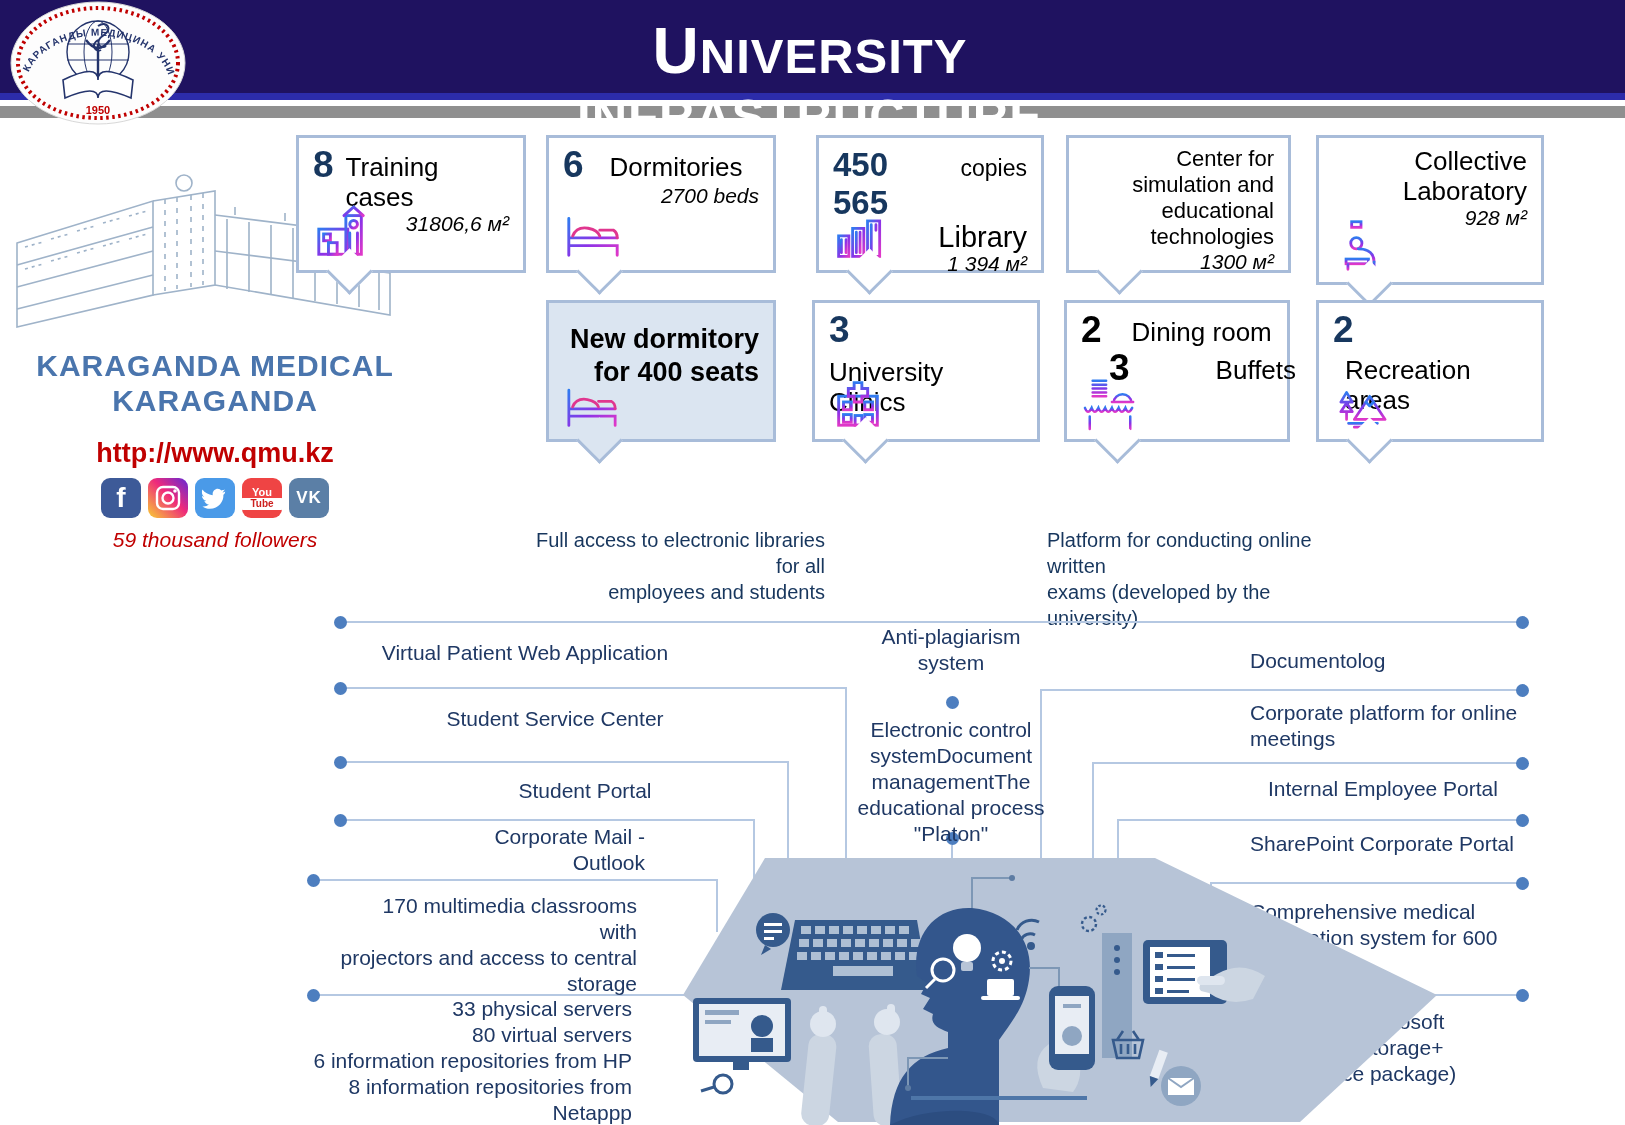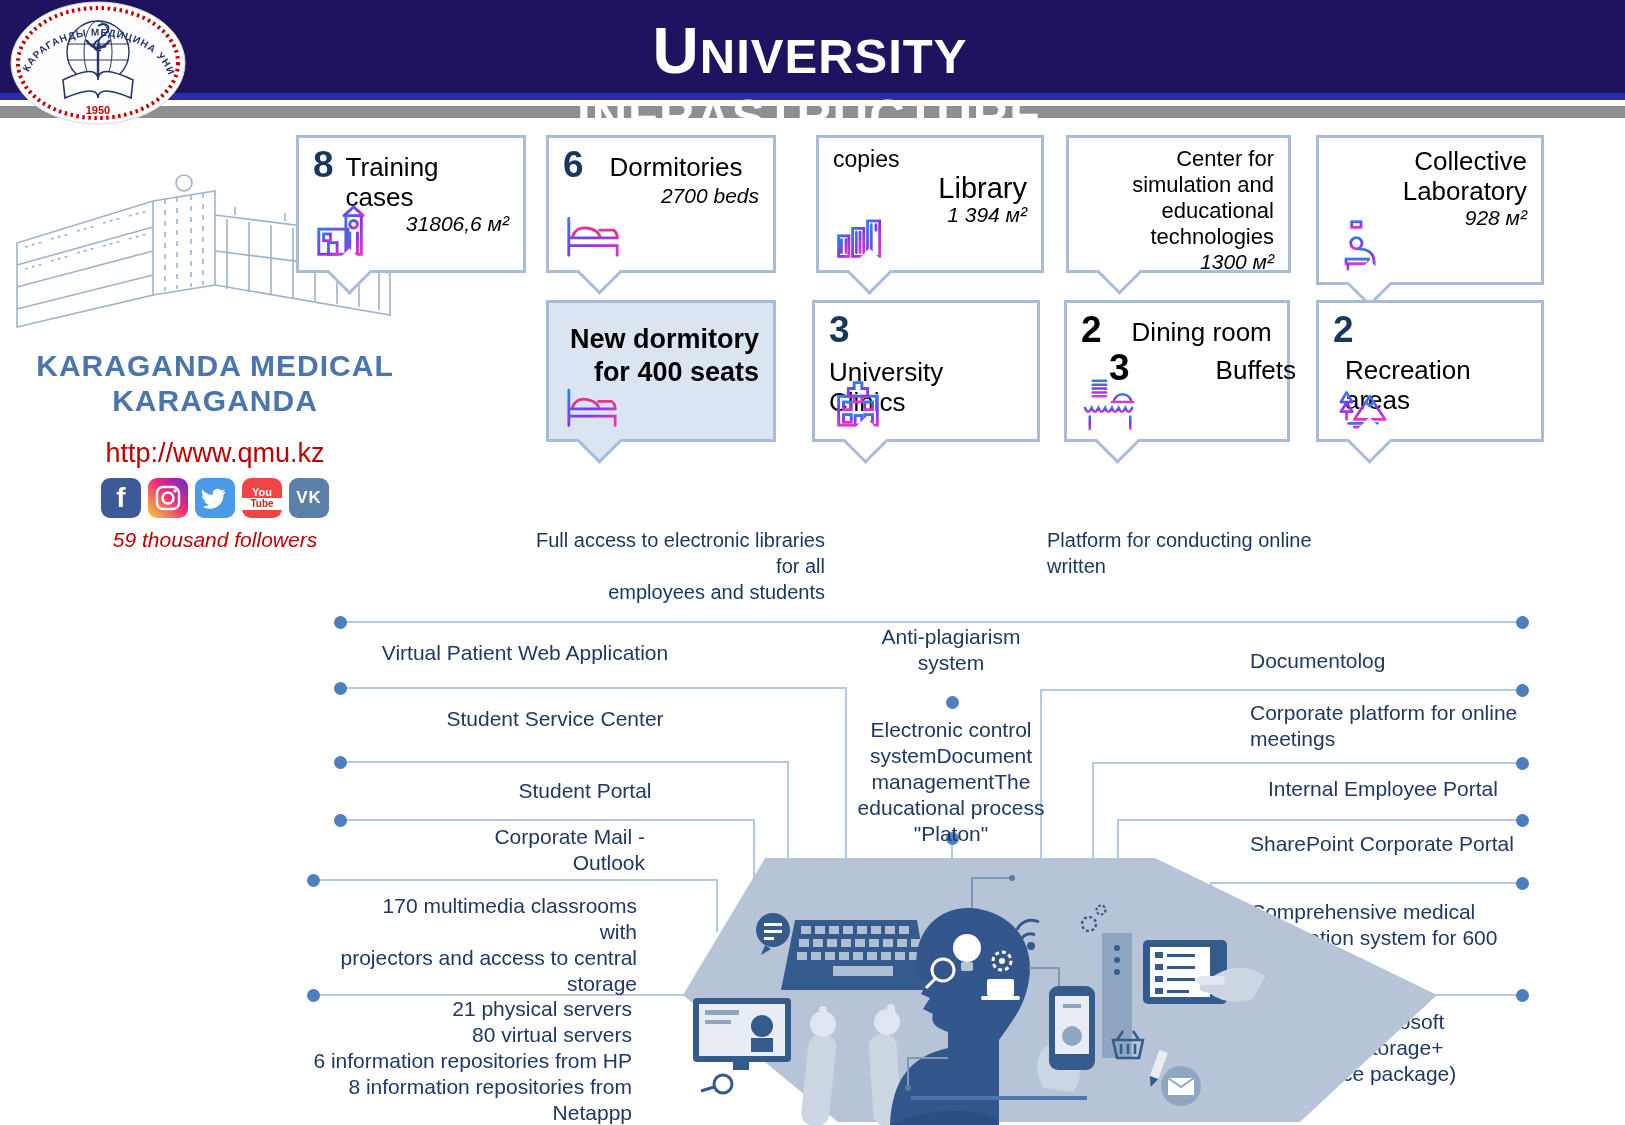--- a/index.html
+++ b/index.html
@@ -20,21 +20,21 @@
   .box.hl, .box.hl .tail{background:#dbe5f1;}
   .num{font-size:37px;font-weight:bold;color:#17375e;line-height:38px;}
   .blbl{font-size:26px;line-height:30px;}
   .area{font-size:21px;font-style:italic;text-align:right;}
   .bicon{position:absolute;left:14px;bottom:8px;}
   .r{text-align:right;}
   
   .kmu{position:absolute;left:15px;top:348px;width:400px;text-align:center;color:#4a75ad;
        font-weight:bold;font-size:30px;line-height:35px;letter-spacing:1px;}
   .url{position:absolute;left:15px;top:438px;width:400px;text-align:center;color:#c00000;
-       font-weight:normal;font-size:27px;}
+       font-weight:bold;font-size:27px;}
   .soc{position:absolute;left:15px;top:478px;width:400px;display:flex;justify-content:center;gap:7px;}
   .soc .si{width:40px;height:40px;border-radius:9px;display:flex;align-items:center;
        justify-content:center;color:#fff;font-weight:bold;}
   .followers{position:absolute;left:15px;top:528px;width:400px;text-align:center;color:#c00000;
        font-style:italic;font-size:21px;}
   
   .note{position:absolute;color:#17365d;font-size:20px;line-height:26px;}
   .nlab{position:absolute;color:#1f3864;font-size:21px;line-height:26px;}
   .h{position:absolute;height:2px;background:#b5c8e2;}
   .v{position:absolute;width:2px;background:#b5c8e2;}
@@ -166,20 +166,21 @@
     <svg class="bicon" width="60" height="54" viewBox="0 0 62 54" fill="none" stroke="url(#ig)" stroke-width="3" stroke-linecap="round">
       <path d="M6,10 V48 M6,38 H56 V48 M6,30 H56"></path>
         <path d="M10,28 q4,-10 16,-8 q10,2 12,8" stroke="#e0368f"></path>
         <path d="M38,22 h14 q4,2 4,8" stroke="#e0368f"></path>
     </svg>
     <div class="tail"></div>
   </div>
 
   <div class="box" style="left:816px;top:135px;width:228px;height:138px">
     <div style="display:flex;gap:10px;align-items:baseline">
+        <span class="num" style="font-size:33px">450 565</span>
       <span style="font-size:23px">copies</span>
       </div>
     <div class="blbl r" style="font-size:29px">Library</div>
     <div class="area">1 394 м²</div>
     <svg class="bicon" width="56" height="56" viewBox="0 0 60 60" fill="none" stroke="url(#ig)" stroke-width="3" stroke-linecap="round">
       <rect x="6" y="32" width="11" height="22"></rect>
         <path d="M9,36 v14 M14,36 v14"></path>
       <rect x="21" y="24" width="12" height="30"></rect>
         <path d="M25,28 v22 M29,28 v22"></path>
       <rect x="37" y="16" width="13" height="38"></rect>
@@ -267,20 +268,21 @@
     </svg>
     <div class="tail"></div>
   </div>
 
   <div class="note" style="left:520px;top:527px;width:305px;text-align:right">
     <div>Full access to electronic libraries for all</div>
     <div>employees and students</div>
   </div>
   <div class="note" style="left:1047px;top:527px;width:320px">
     <div>Platform for conducting online written</div>
+    <div>exams (developed by the university)</div>
   </div>
 
   <div class="h" style="left:337px;top:621px;width:1182px"></div>
   <div class="h" style="left:337px;top:687px;width:510px"></div>
   <div class="v" style="left:845px;top:687px;height:258px"></div>
   <div class="h" style="left:337px;top:761px;width:452px"></div>
   <div class="v" style="left:787px;top:761px;height:184px"></div>
   <div class="h" style="left:337px;top:819px;width:418px"></div>
   <div class="v" style="left:753px;top:819px;height:139px"></div>
   <div class="h" style="left:318px;top:879px;width:400px"></div>
@@ -318,21 +320,21 @@
     <div>Corporate Mail -</div>
     <div>Outlook</div>
   </div>
   <div class="nlab" style="left:420px;top:778px;width:330px;text-align:center">Student Portal</div>
   <div class="nlab" style="left:340px;top:893px;width:297px;text-align:right">
     <div>170 multimedia classrooms with</div>
     <div>projectors and access to central</div>
     <div>storage</div>
   </div>
   <div class="nlab" style="left:280px;top:996px;width:352px;text-align:right">
-    <div>21 physical servers</div>
+    <div>33 physical servers</div>
     <div>80 virtual servers</div>
     <div>6 information repositories from HP</div>
     <div>8 information repositories from Netappp</div>
   </div>
 
   <div class="nlab" style="left:830px;top:624px;width:242px;text-align:center">
     <div>Anti-plagiarism</div>
     <div>system</div>
   </div>
   <div class="nlab" style="left:830px;top:717px;width:242px;text-align:center">

